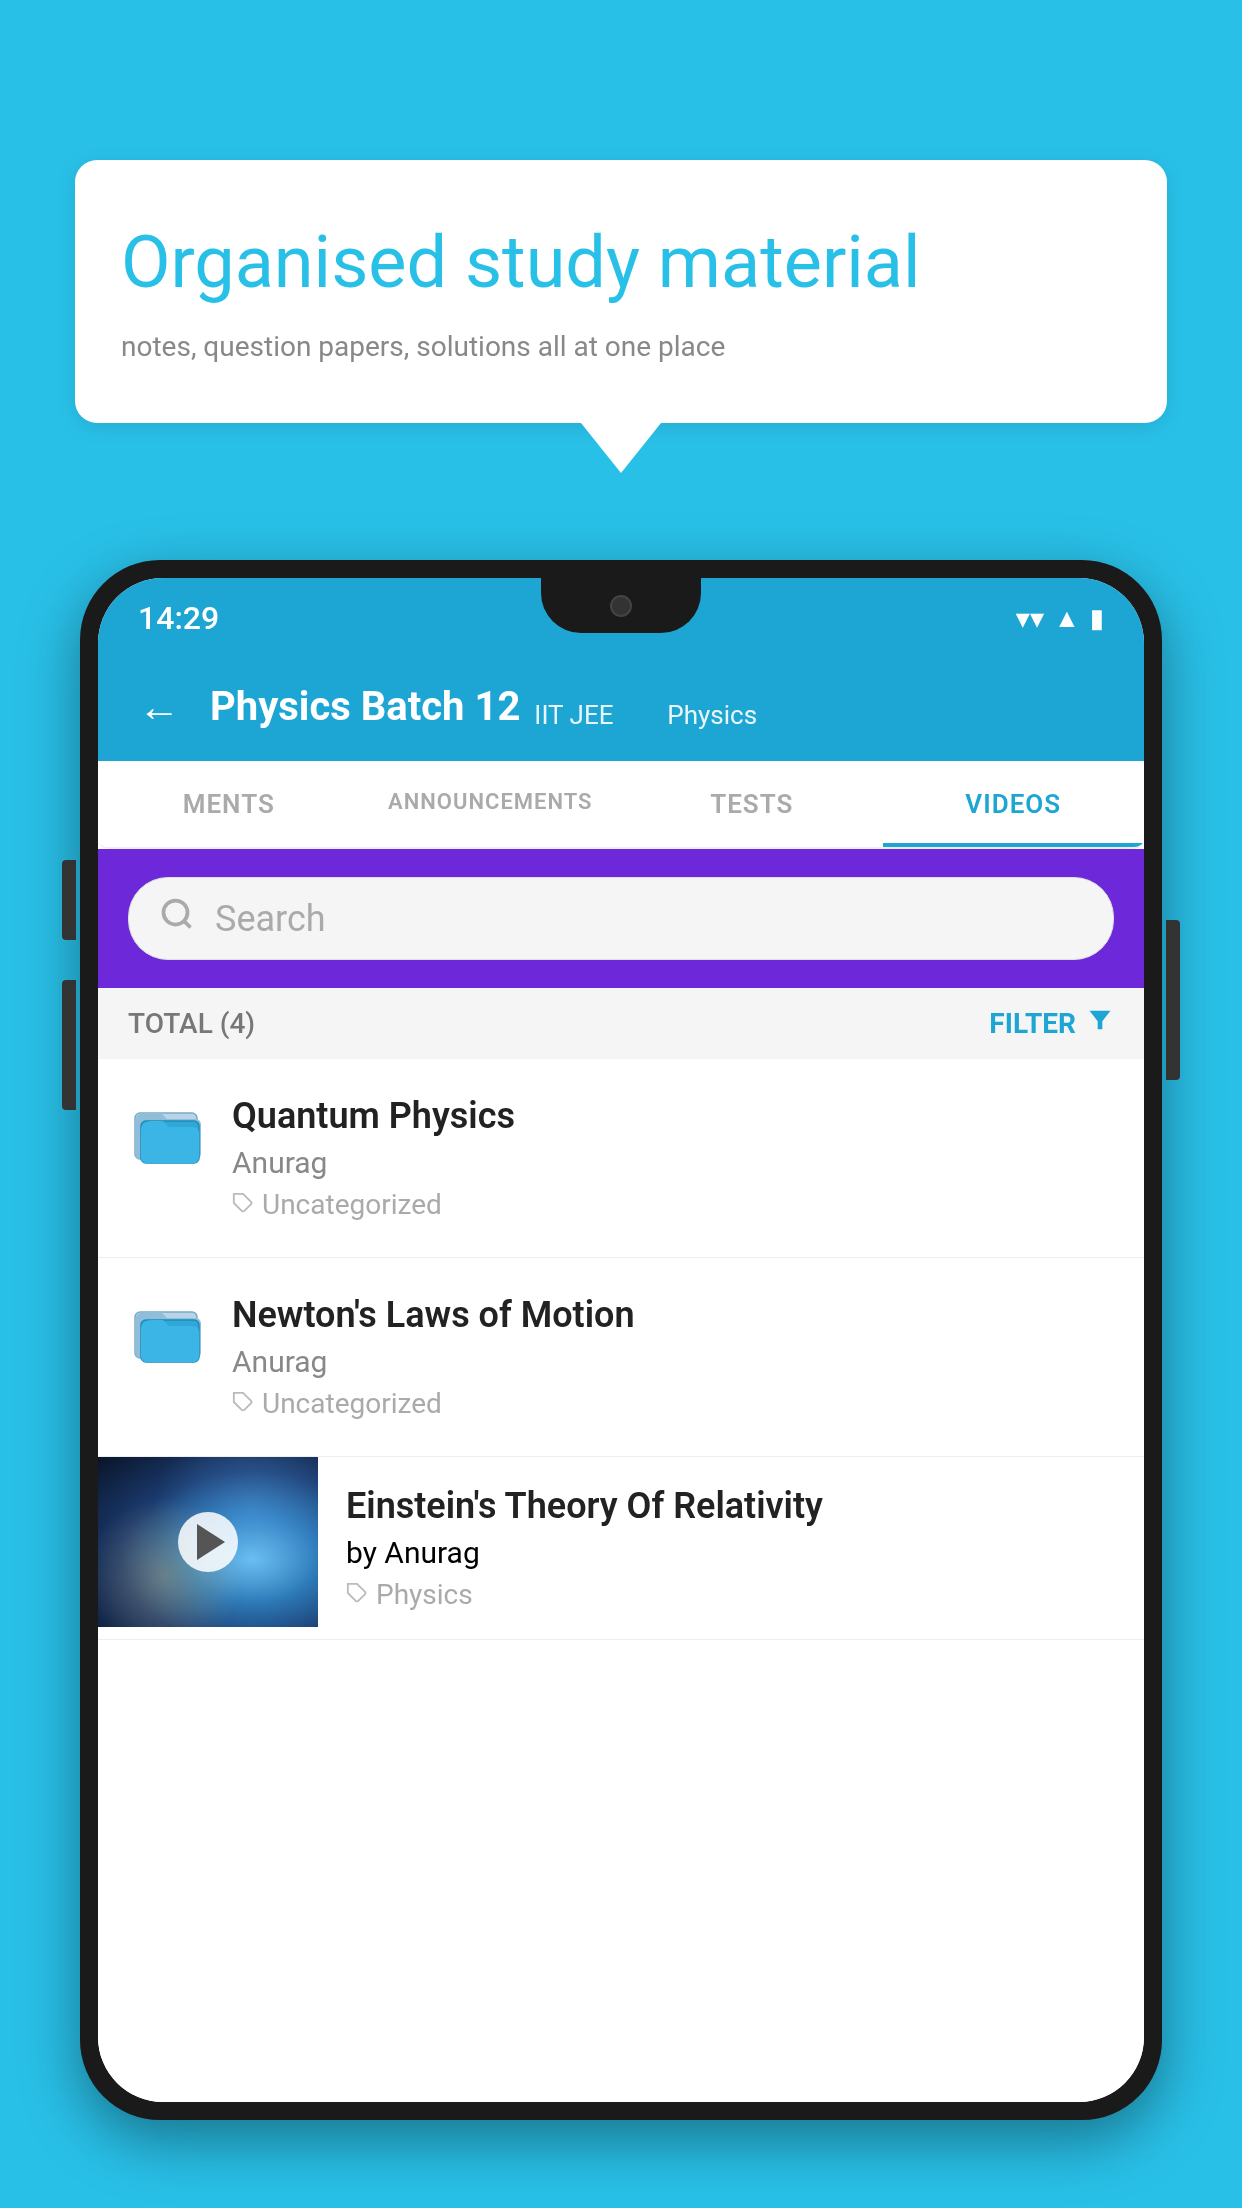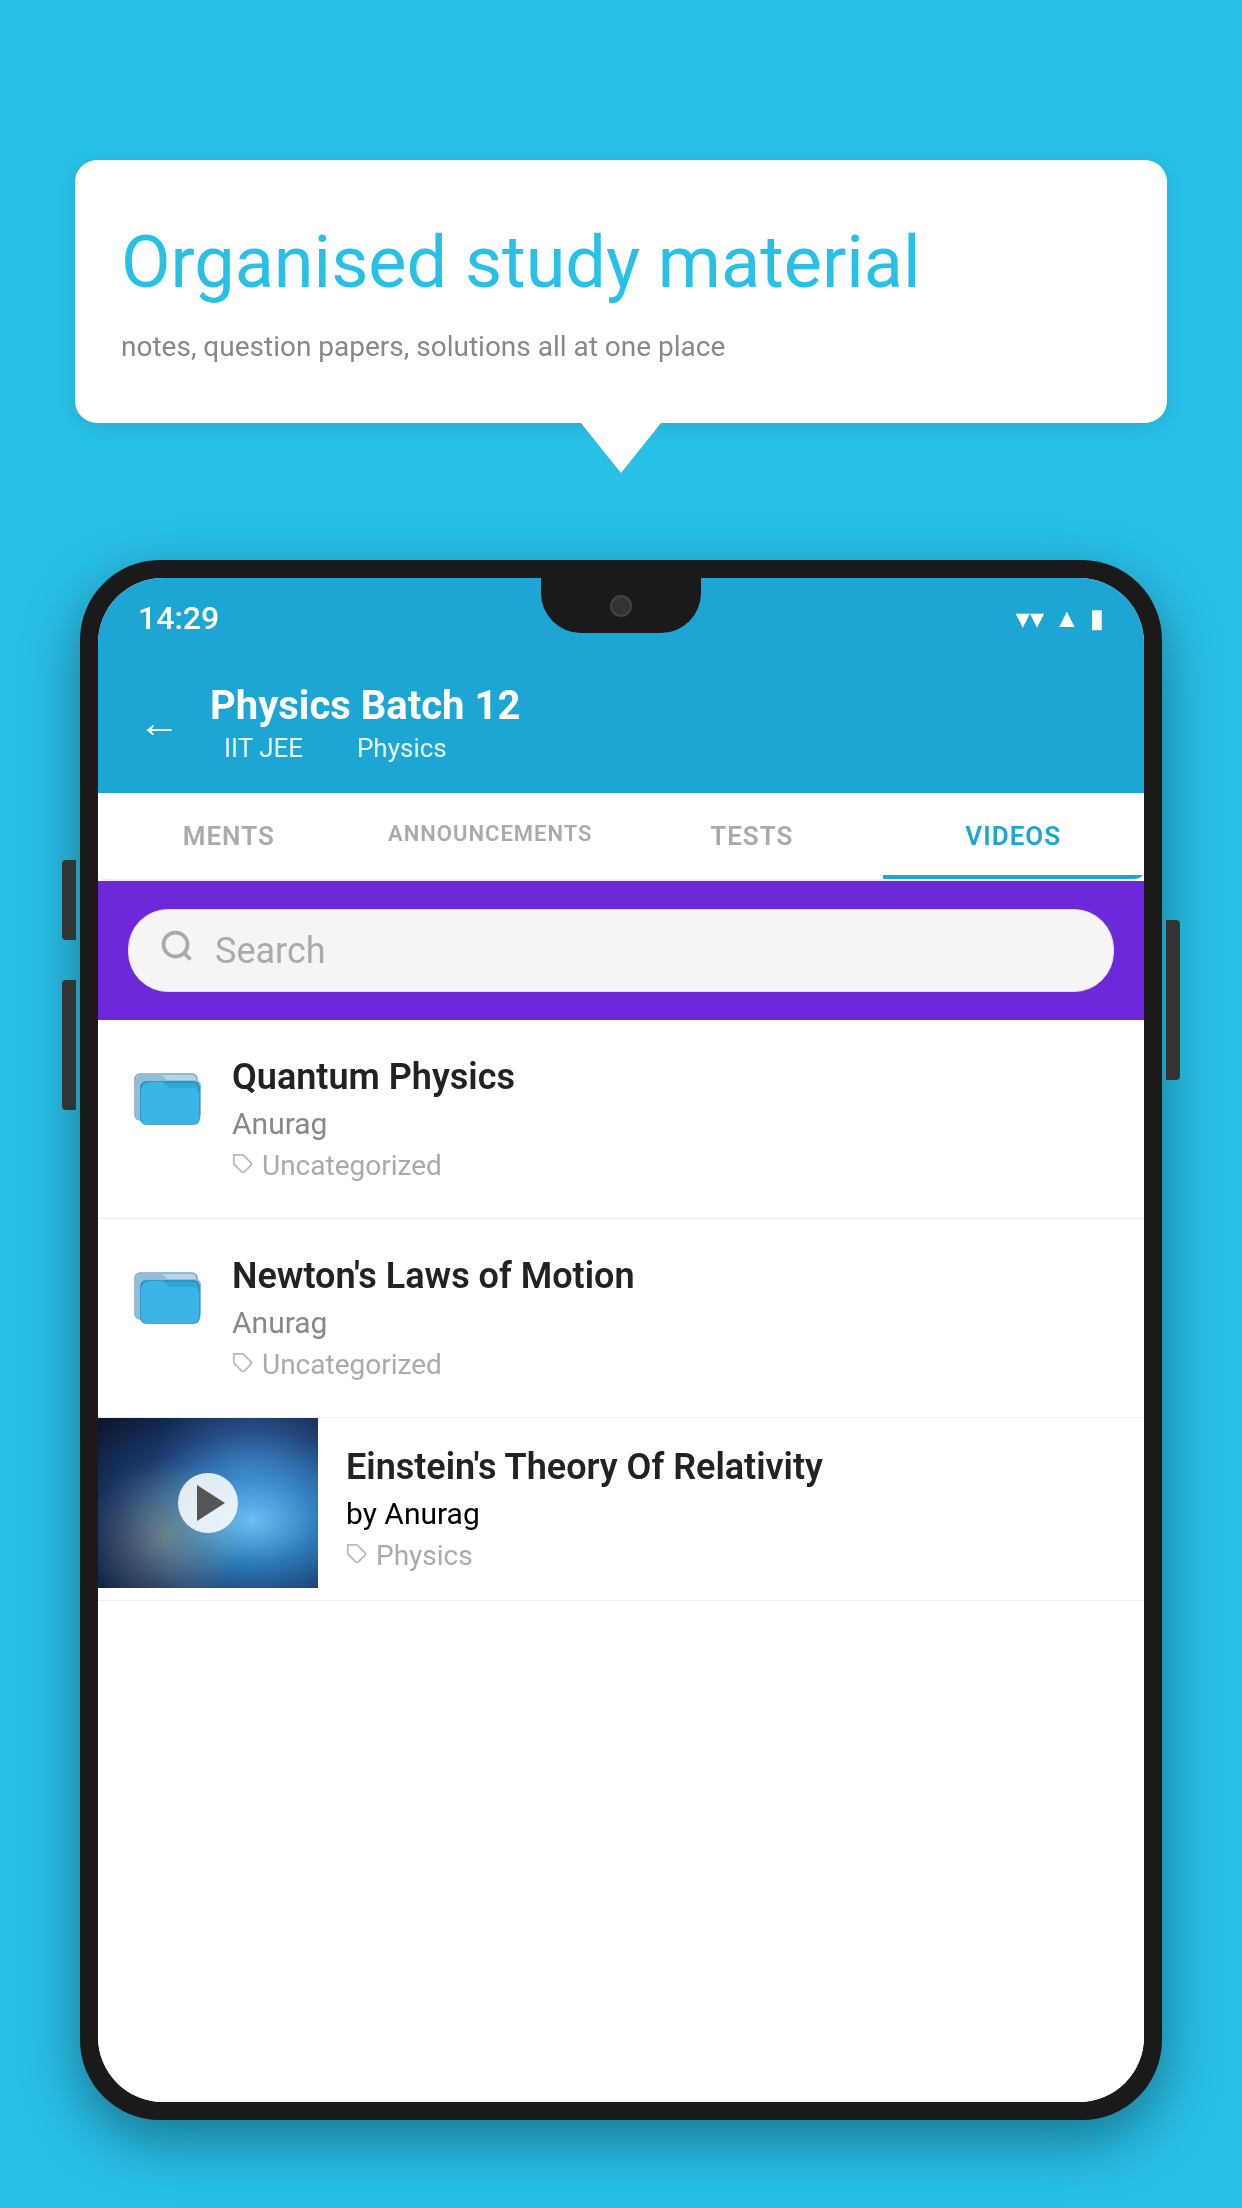--- a/index.html
+++ b/index.html
@@ -170,22 +170,22 @@
     }
 
     .back-btn {
       color: white;
       font-size: 42px;
       cursor: pointer;
     }
 
     .header-titles {
       display: flex;
-      flex-direction: column;
-      align-items: flex-start;
+      flex-direction: row;
+      align-items: flex-end;
       flex: 1;
     }
 
     .header-main-title {
       color: white;
       font-size: 40px;
       font-weight: 700;
     }
 
     .header-sub {
@@ -471,20 +471,32 @@
           <span class="search-icon-svg">
             <svg width="36" height="36" viewBox="0 0 24 24" fill="none" stroke="#aaa" stroke-width="2.5">
               <circle cx="11" cy="11" r="8"></circle>
                 <line x1="21" y1="21" x2="16.65" y2="16.65"></line>
             </svg>
           </span>
           <div class="search-input-text">Search</div>
         </div>
       </div>
 
+      <div class="filter-row">
+        <div class="total-text">TOTAL (4)</div>
+        <div class="filter-btn">
+          <span>FILTER</span>
+          <span>
+            <svg width="28" height="28" viewBox="0 0 24 24" fill="#1da6d4">
+              <path d="M3 6h18M7 12h10M10 18h4"></path>
+              <polygon points="3,4 21,4 14,13 14,20 10,20 10,13"></polygon>
+            </svg>
+          </span>
+        </div>
+      </div>
 
       <div class="content-list">
 
         <div class="list-item">
           <div class="item-icon">
             <svg width="70" height="65" viewBox="0 0 70 65" fill="none">
 
               <rect x="2" y="14" width="62" height="46" rx="5" ry="5" fill="#B8D4E8" stroke="#7AAAC8" stroke-width="1.5"></rect>
               <path d="M2 24 Q2 14 12 14 L28 14 L34 20 L62 20 Q68 20 68 26 L68 54 Q68 60 62 60 L8 60 Q2 60 2 54 Z" fill="#90BDD8"></path>
 

